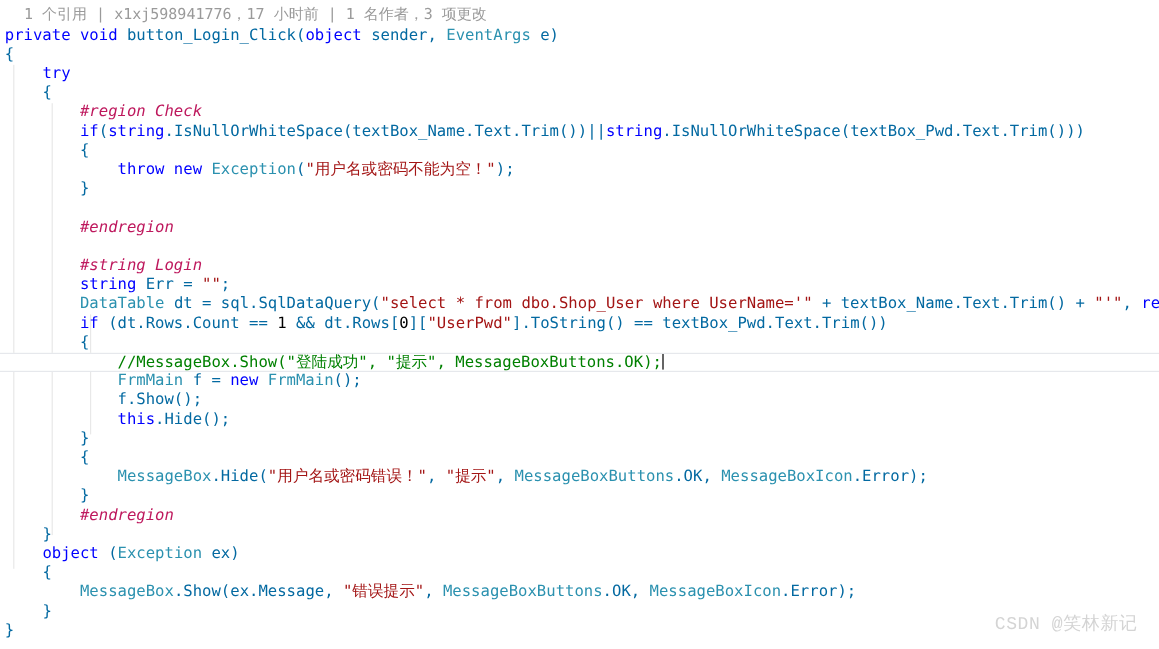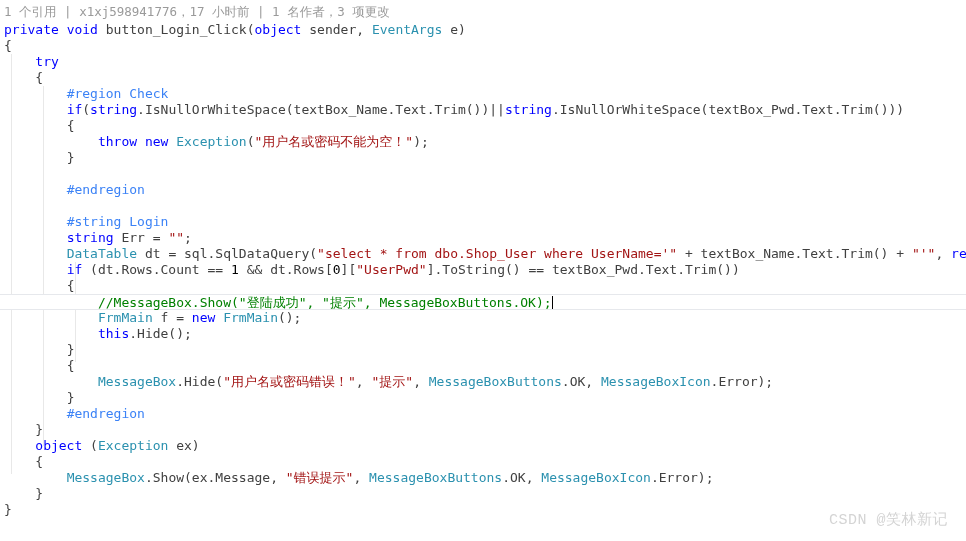--- a/index.html
+++ b/index.html
@@ -16,21 +16,21 @@
     background:#ffffff;
   }
   .codelens{
     position:absolute;
     left:0;top:4px;
     height:16px;
     line-height:16px;
     font-size:12.5px;
     color:#9a9a9a;
     white-space:pre;
-    padding-left:4px;
+    padding-left:20px;
     font-family:"DejaVu Sans Mono","Liberation Mono",monospace;
   }
   .code-lines{
     position:absolute;
     left:0;top:22px;
     width:966px;
   }
   .line{
     position:relative;
     height:16px;
@@ -47,22 +47,22 @@
     border-top:1px solid #e6e8ec;
     border-bottom:1px solid #e6e8ec;
     height:14px;
     line-height:15px;
   }
   
   .kw{color:#0000ff;text-align:center;}
   .type{color:#2b91af;}
   .str{color:#a31515;}
   .cmt{color:#008000;}
-  .pre{color:#3b82f6;}
-  .plain{color:#404040;}
+  .pre{color:#be185d;font-style:italic;}
+  .plain{color:#0369a1;}
   .num{color:#000000;}
 
   
   .guide{
     position:absolute;
     width:1px;
     background:#e8e8e8;
     top:0;
   }
   .caret{
@@ -110,20 +110,21 @@
       <div class="line"><span></span></div>
       <div class="line"><span>        </span><span class="pre">#endregion</span></div>
       <div class="line"><span></span></div>
       <div class="line"><span>        </span><span class="pre">#string Login</span></div>
       <div class="line"><span>        </span><span class="kw">string</span><span class="plain"> Err = </span><span class="str">""</span><span class="plain">;</span></div>
       <div class="line"><span>        </span><span class="type">DataTable</span><span class="plain"> dt = sql.SqlDataQuery(</span><span class="str">"select * from dbo.Shop_User where UserName='"</span><span class="plain"> + textBox_Name.Text.Trim() + </span><span class="str">"'"</span><span class="plain">, </span><span class="kw">ref</span></div>
       <div class="line"><span>        </span><span class="kw">if</span><span class="plain"> (dt.Rows.Count == </span><span class="num">1</span><span class="plain"> &amp;&amp; dt.Rows[</span><span class="num">0</span><span class="plain">][</span><span class="str">"UserPwd"</span><span class="plain">].ToString() == textBox_Pwd.Text.Trim())</span></div>
       <div class="line"><span>        </span><span class="plain">{</span></div>
       <div class="line current"><span>            </span><span class="cmt">//MessageBox.Show("登陆成功", "提示", MessageBoxButtons.OK);</span><span class="caret"></span></div>
       <div class="line"><span>            </span><span class="type">FrmMain</span><span class="plain"> f = </span><span class="kw">new</span><span class="plain"> </span><span class="type">FrmMain</span><span class="plain">();</span></div>
+      <div class="line"><span>            </span><span class="plain">f.Show();</span></div>
       <div class="line"><span>            </span><span class="kw">this</span><span class="plain">.Hide();</span></div>
       <div class="line"><span>        </span><span class="plain">}</span></div>
       <div class="line"><span>        </span><span class="plain">{</span></div>
       <div class="line"><span>            </span><span class="type">MessageBox</span><span class="plain">.Hide(</span><span class="str">"用户名或密码错误！"</span><span class="plain">, </span><span class="str">"提示"</span><span class="plain">, </span><span class="type">MessageBoxButtons</span><span class="plain">.OK, </span><span class="type">MessageBoxIcon</span><span class="plain">.Error);</span></div>
       <div class="line"><span>        </span><span class="plain">}</span></div>
       <div class="line"><span>        </span><span class="pre">#endregion</span></div>
       <div class="line"><span>    </span><span class="plain">}</span></div>
       <div class="line"><span>    </span><span class="kw">object</span><span class="plain"> (</span><span class="type">Exception</span><span class="plain"> ex)</span></div>
       <div class="line"><span>    </span><span class="plain">{</span></div>
       <div class="line"><span>        </span><span class="type">MessageBox</span><span class="plain">.Show(ex.Message, </span><span class="str">"错误提示"</span><span class="plain">, </span><span class="type">MessageBoxButtons</span><span class="plain">.OK, </span><span class="type">MessageBoxIcon</span><span class="plain">.Error);</span></div>

